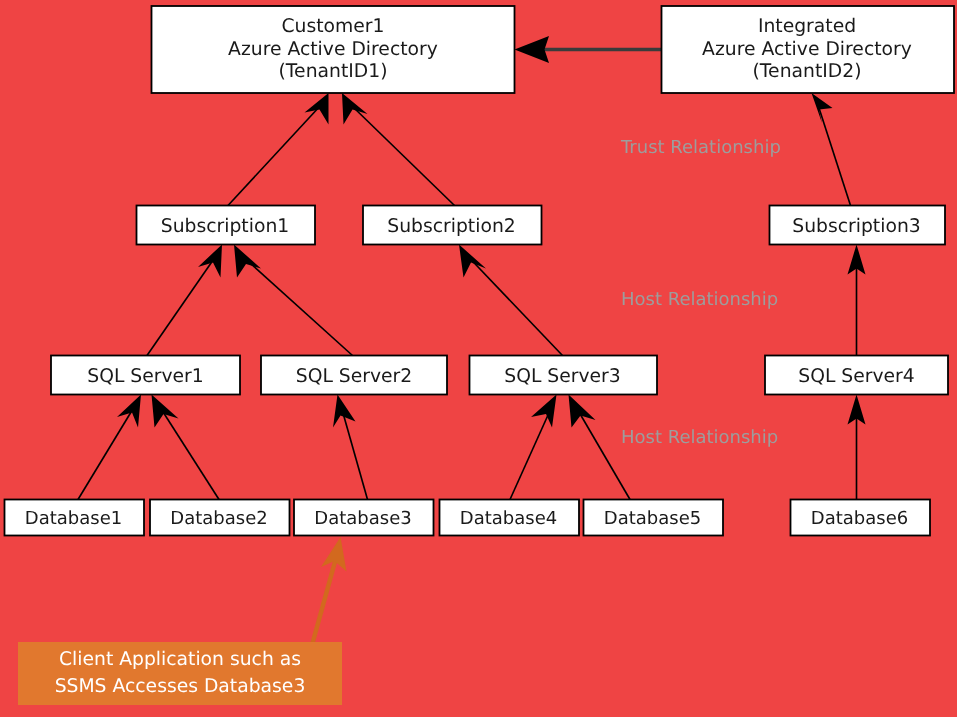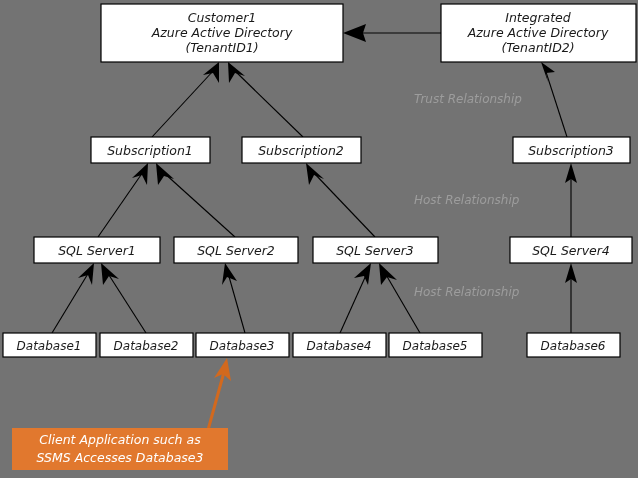--- a/index.html
+++ b/index.html
@@ -11,22 +11,21 @@
   body {
     width: 638px;
     height: 478px;
     overflow: hidden;
     font-family: "DejaVu Sans", sans-serif;
   }
   #diagram-root {
     position: relative;
     width: 638px;
     height: 478px;
-    background: #737373;
-    font-style: italic;
+    background: #ef4444;
   }
   svg#diagram-svg {
     position: absolute;
     top: 0;
     left: 0;
     width: 638px;
     height: 478px;
     display: block;
   }
   .node-box {

